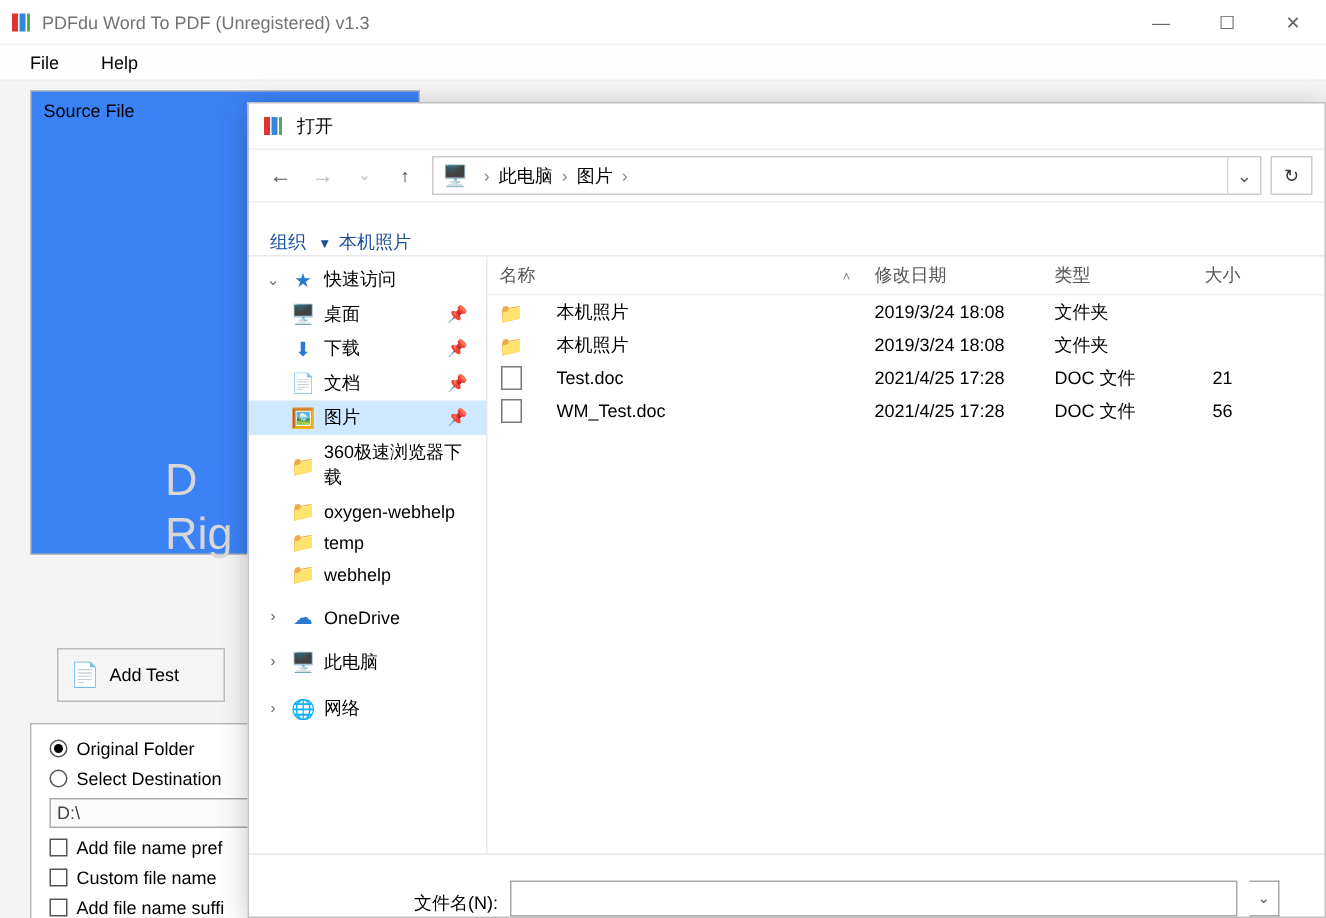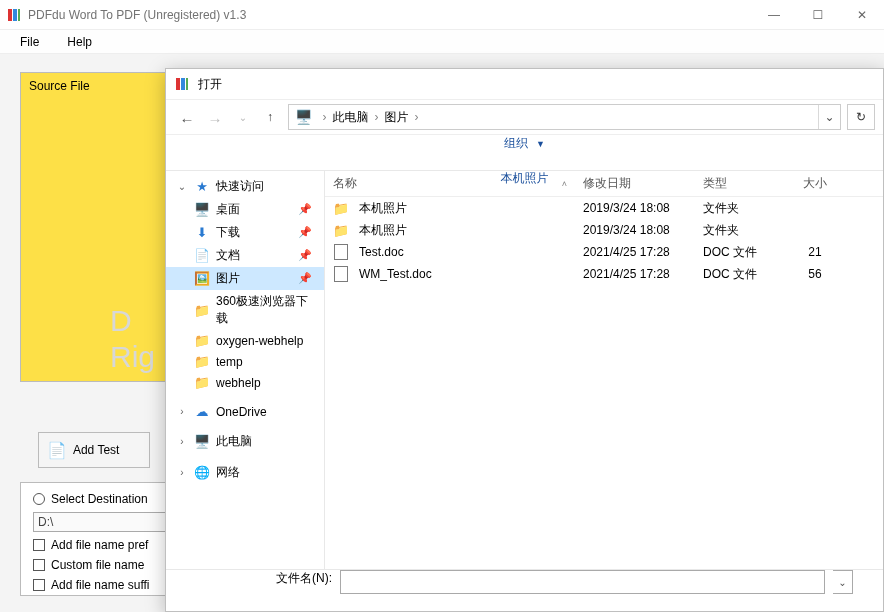--- a/index.html
+++ b/index.html
@@ -10,21 +10,21 @@
 .app-titlebar .tlogo { width: 16px; height: 16px; margin: 0 6px; display: inline-block; }
 .app-title { color: #737373; font-size: 12px; flex: 1; }
 .app-winbtns { display: flex; }
 .app-winbtns .wb { width: 44px; height: 30px; display: flex; align-items: center; justify-content: center; color: #666; }
 
 .menubar { height: 24px; background: #fefefe; display: flex; align-items: center; padding-left: 8px; gap: 4px; border-bottom: 1px solid #eee; }
 .menubar .mi { padding: 3px 12px; }
 
 .app-body { position: relative; height: calc(612px - 54px); background: #f4f4f4; padding: 8px 10px; }
 
-.source-box { position: absolute; left: 20px; top: 18px; width: 260px; height: 310px; border: 1px solid #bbb; background: #fde047; padding: 6px 8px; }
+.source-box { position: absolute; left: 20px; top: 6px; width: 260px; height: 310px; border: 1px solid #bbb; background: #3b82f6; padding: 6px 8px; }
 .source-box .lbl { font-size: 12px; }
 .watermark { position: absolute; left: 110px; top: 250px; color: #d7d7d7; font-size: 30px; font-family: Georgia, serif; }
 .watermark .l2 { margin-top: 2px; }
 
 .add-files-btn { position: absolute; left: 38px; top: 378px; width: 112px; height: 36px; background: #f5f5f5; border: 1px solid #bbb; display: flex; align-items: center; gap: 6px; padding: 0 8px; }
 .add-files-btn .ico { font-size: 16px; }
 
 .output-box { position: absolute; left: 20px; top: 428px; width: 260px; border: 1px solid #bbb; background: #fff; padding-top: 6px; }
 .output-title { position: absolute; left: 28px; top: 436px; background: #f4f4f4; padding: 0 4px; font-size: 12px; }
 .radio-row, .check-row, .text-row { display: flex; align-items: center; gap: 6px; padding: 3px 12px; }
@@ -46,53 +46,53 @@
 .nav-arrow { width: 26px; height: 26px; display: flex; align-items: center; justify-content: center; color: #555; font-size: 15px; }
 .nav-arrow.disabled { color: #bbb; }
 .nav-up { width: 24px; height: 24px; display: flex; align-items: center; justify-content: center; color: #333; }
 .addrbar { flex: 1; height: 26px; border: 1px solid #ccc; display: flex; align-items: center; margin-left: 4px; }
 .addrbar .pc-ico { margin: 0 6px; font-size: 14px; color: #2a6ec7; }
 .addrbar .crumb { padding: 0 2px; }
 .addrbar .sep { color: #888; padding: 0 4px; }
 .addr-down { width: 22px; height: 24px; display: flex; align-items: center; justify-content: center; border-left: 1px solid #d9d9d9; margin-left: auto; color: #555; }
 .refresh { width: 28px; height: 26px; border: 1px solid #ccc; margin-left: 4px; display: flex; align-items: center; justify-content: center; color: #333; }
 
-.dlg-toolbar { height: 36px; display: flex; align-items: center; padding: 0 14px; gap: 18px; border-bottom: 1px solid #e8e8e8; flex-direction: column; }
+.dlg-toolbar { height: 36px; display: flex; align-items: flex-end; padding: 0 14px; gap: 5px; border-bottom: 1px solid #e8e8e8; }
 .dlg-toolbar .tbtn { display: flex; align-items: center; gap: 6px; color: #1a4f9c; }
 .tri { margin-left: 2px; font-size: 9px; }
 
 .dlg-body { flex: 1; display: flex; min-height: 0; }
 .dlg-tree { width: 159px; border-right: 1px solid #e8e8e8; overflow: hidden; padding: 4px 0; }
 .tnode { display: flex; align-items: center; gap: 6px; padding: 3px 6px 3px 10px; position: relative; }
 .tnode .exp { width: 12px; text-align: center; color: #666; font-size: 10px; }
 .tnode .ico { width: 16px; text-align: center; font-size: 13px; }
 .tnode.child { padding-left: 28px; }
 .tnode .pin { margin-left: auto; color: #9a9a9a; font-size: 11px; padding-right: 6px; }
 .tnode.selected { background: #cde8ff; }
 
 .blue { color: #2a7ad1; }
 .yellow { color: #f6c24c; }
 
 .dlg-list { flex: 1; display: flex; flex-direction: column; min-width: 0; }
 .list-hdr { display: flex; height: 26px; align-items: center; border-bottom: 1px solid #eee; color: #555; }
 .list-hdr > div, .list-row > div { padding: 0 8px; }
-.col-name { flex: 0 0 250px; display: flex; align-items: center; gap: 10px; }
+.col-name { flex: 0 0 250px; display: flex; align-items: center; gap: 22px; }
 .col-date { flex: 0 0 120px; }
 .col-type { flex: 0 0 90px; }
 .col-size { flex: 0 0 60px; text-align: center; }
 .list-hdr .sortmark { margin-left: auto; font-size: 9px; color: #888; }
 
 .list-body { flex: 1; overflow: hidden; }
 .list-row { display: flex; height: 22px; align-items: center; }
 .fico { width: 16px; height: 16px; display: inline-flex; align-items: center; justify-content: center; font-size: 13px; }
 .fico.folder { color: #f3bb4c; }
 .fico.doc { color: #3a63a8; }
 .fico.doc::before { content: ""; width: 12px; height: 14px; border: 1px solid #7a7a7a; background: #fff; display: inline-block; }
 
-.dlg-footer { height: 42px; border-top: 1px solid #e8e8e8; display: flex; align-items: flex-start; padding: 0 30px 0 110px; gap: 8px; }
+.dlg-footer { height: 42px; border-top: 1px solid #e8e8e8; display: flex; align-items: flex-end; padding: 0 30px 0 110px; gap: 8px; }
 .dlg-footer .flabel { font-size: 12px; white-space: nowrap; }
 .dlg-footer .fname { flex: 1; height: 24px; border: 1px solid #a9a9a9; }
 .dlg-footer .fdrop { width: 20px; height: 24px; border: 1px solid #a9a9a9; border-left: none; display: flex; align-items: center; justify-content: center; font-size: 10px; color: #555; }
 
 .app-logo svg, .dlg-logo svg { display: block; }
 </style>
 </head>
 <body>
 
 <div class="app-titlebar">
@@ -125,20 +125,26 @@
     <div class="l2">Rig</div>
   </div>
 
   <div class="add-files-btn">
     <span class="ico">📄</span>
     <span>Add Test</span>
   </div>
 
   <div class="output-title">Output</div>
   <div class="output-box">
+    <div class="radio-row">
+      <span class="radio">
+          <span class="dot"></span>
+        </span>
+      <span>Original Folder</span>
+    </div>
     <div class="radio-row">
       <span class="radio"></span>
       <span>Select Destination</span>
     </div>
     <div class="text-row">
       <span class="path">D:\</span>
     </div>
     <div class="check-row">
       <span class="chk"></span>
       <span>Add file name pref</span>

